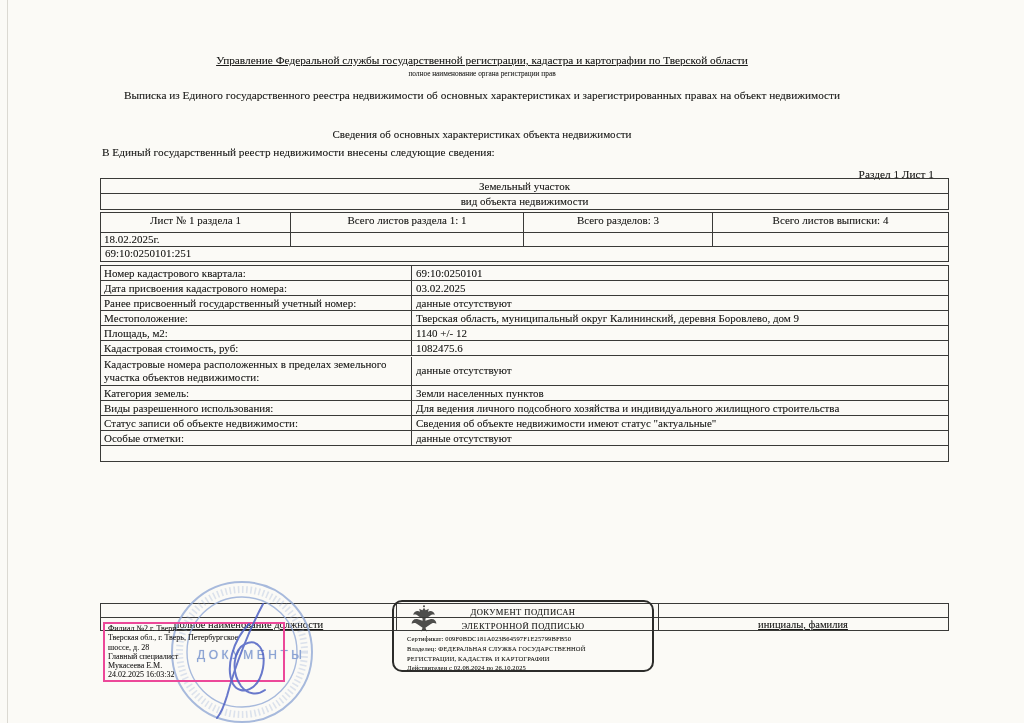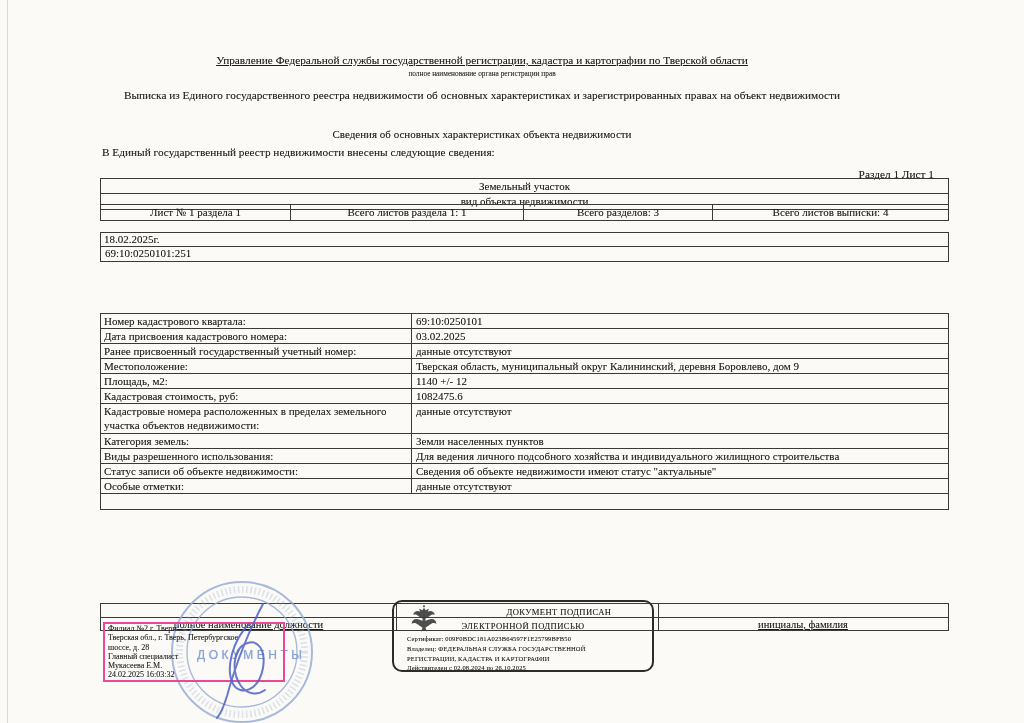--- a/index.html
+++ b/index.html
@@ -26,35 +26,35 @@
   #intro-line { top:146px; left:102px; font-size:11.3px; }
   #section-sheet { top:161px; left:800px; width:134px; text-align:right; font-size:11.3px;margin-top:7px; }
 
   
   .tframe { left:100px; width:849px; border:1px solid #3a3a38; background:transparent; }
 
   #tableA { top:178px; }
   #tableA .trow { height:15px; line-height:14px; font-size:11px; text-align:center; }
   #tableA .trow:first-child { border-bottom:1px solid #3a3a38; }
 
-  #tableB { top:204px; display:flex; height:17px; font-size:11px; }
+  #tableB { top:212px; display:flex; height:35px; font-size:11px; }
   #tableB .cell { line-height:15px; text-align:center; border-right:1px solid #3a3a38; }
   #tableB .cell:last-child { border-right:none; }
   #tableB .c1{width:190px;} #tableB .c2{width:233px;} #tableB .c3{width:189px;} #tableB .c4{flex:1;}
 
   #tableC { top:232px; font-size:11px; }
   #tableC .r1 { height:14px; line-height:13px; padding-left:3px; border-bottom:1px solid #3a3a38; }
   #tableC .r2 { display:flex; height:14px; line-height:13px; }
   #tableC .r2 .lab { width:311px; padding-left:3px; border-right:1px solid #3a3a38; }
   #tableC .r2 .val { flex:1; padding-left:4px; }
 
-  #tableD { top:265px; font-size:11px;margin-top:48px; }
+  #tableD { top:265px; font-size:11px; }
   .drow { display:flex; height:15px; border-bottom:1px solid #3a3a38; }
   .drow:last-child { border-bottom:none; }
-  .drow.tall { height:30px; }
+  .drow.tall { height:30px;align-items:center; }
   .drow .dlab { width:311px; padding:1px 2px 0 3px; line-height:13.5px; border-right:1px solid #3a3a38; }
   .drow .dval { flex:1; padding:1px 2px 0 4px; line-height:13.5px; }
 
   
   #tableE { top:603px; height:28px; }
   #tableE .hline { position:absolute; left:0; top:13px; width:100%; height:1px; background:#3a3a38; }
   #tableE .v1 { position:absolute; left:295px; top:0; width:1px; height:100%; background:#3a3a38; }
   #tableE .v2 { position:absolute; left:557px; top:0; width:1px; height:100%; background:#3a3a38; }
   #tableE .cap { position:absolute; top:15px; height:12px; line-height:11px; font-size:10.5px; text-align:center;text-decoration:underline; }
   #cap-position { left:0; width:295px; }
@@ -76,21 +76,21 @@
 
   
   #signature { left:175px; top:596px; z-index:4; }
 
   
   #esign-box {
     left:392px; top:600px; width:262px; height:72px; z-index:3;
     border:2px solid #2c2c2a; border-radius:10px; background:transparent;
   }
   #esign-box .eline { position:absolute; width:100%; text-align:center; font-size:8.6px; letter-spacing:.4px; color:#1e1e1c; }
-  #esign-t1 { top:5px;margin-left:36px; }
+  #esign-t1 { top:5px; }
   #esign-t2 { top:19px; }
   #esign-box .sline { position:absolute; left:13px; font-size:6.5px; letter-spacing:.15px; color:#23231f; }
   #esign-cert { top:33px; }
   #esign-own1 { top:43px; }
   #esign-own2 { top:53px; }
   #esign-valid { top:62px; }
   #eagle { position:absolute; left:15px; top:2px; }
 </style>
 </head>
 <body>

